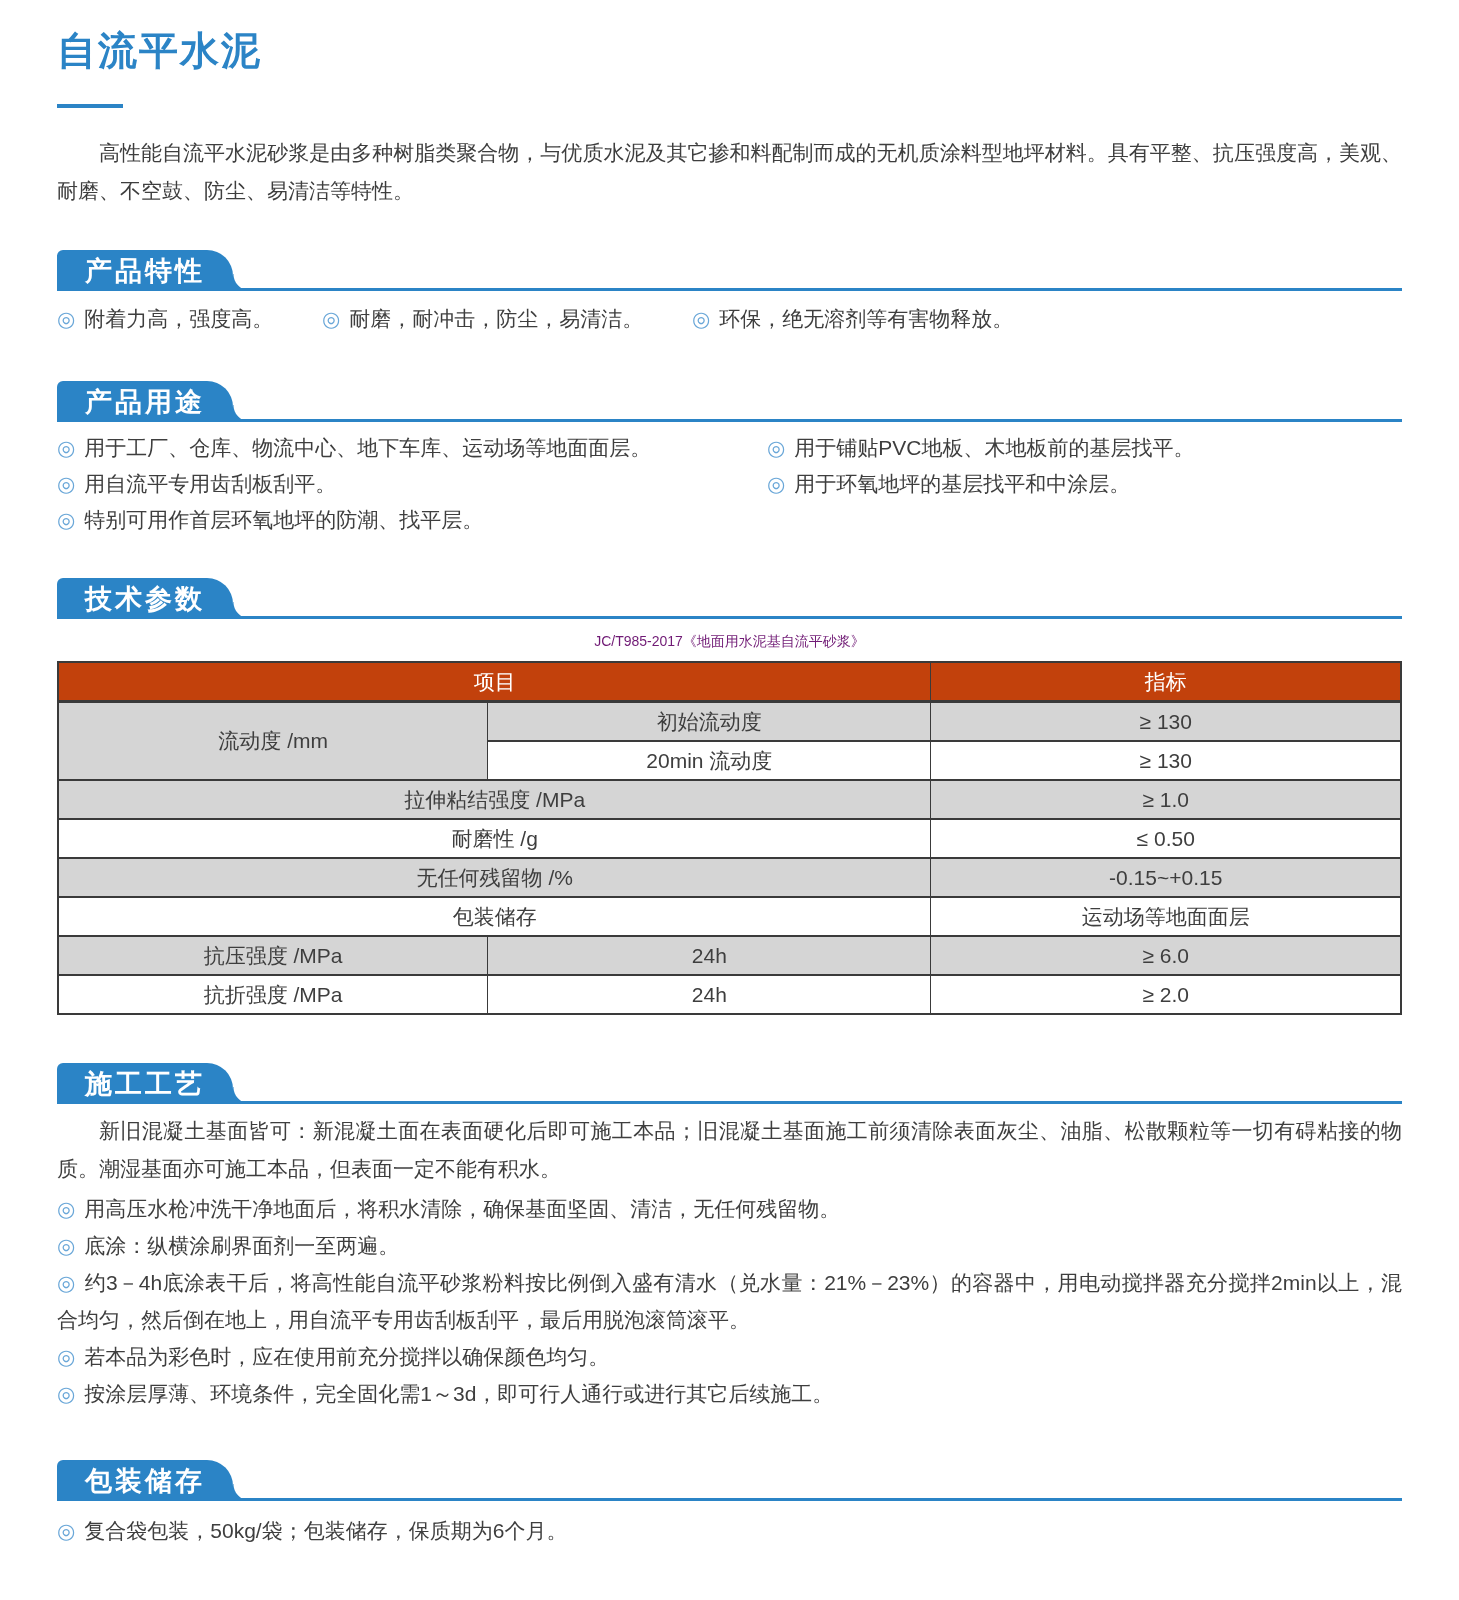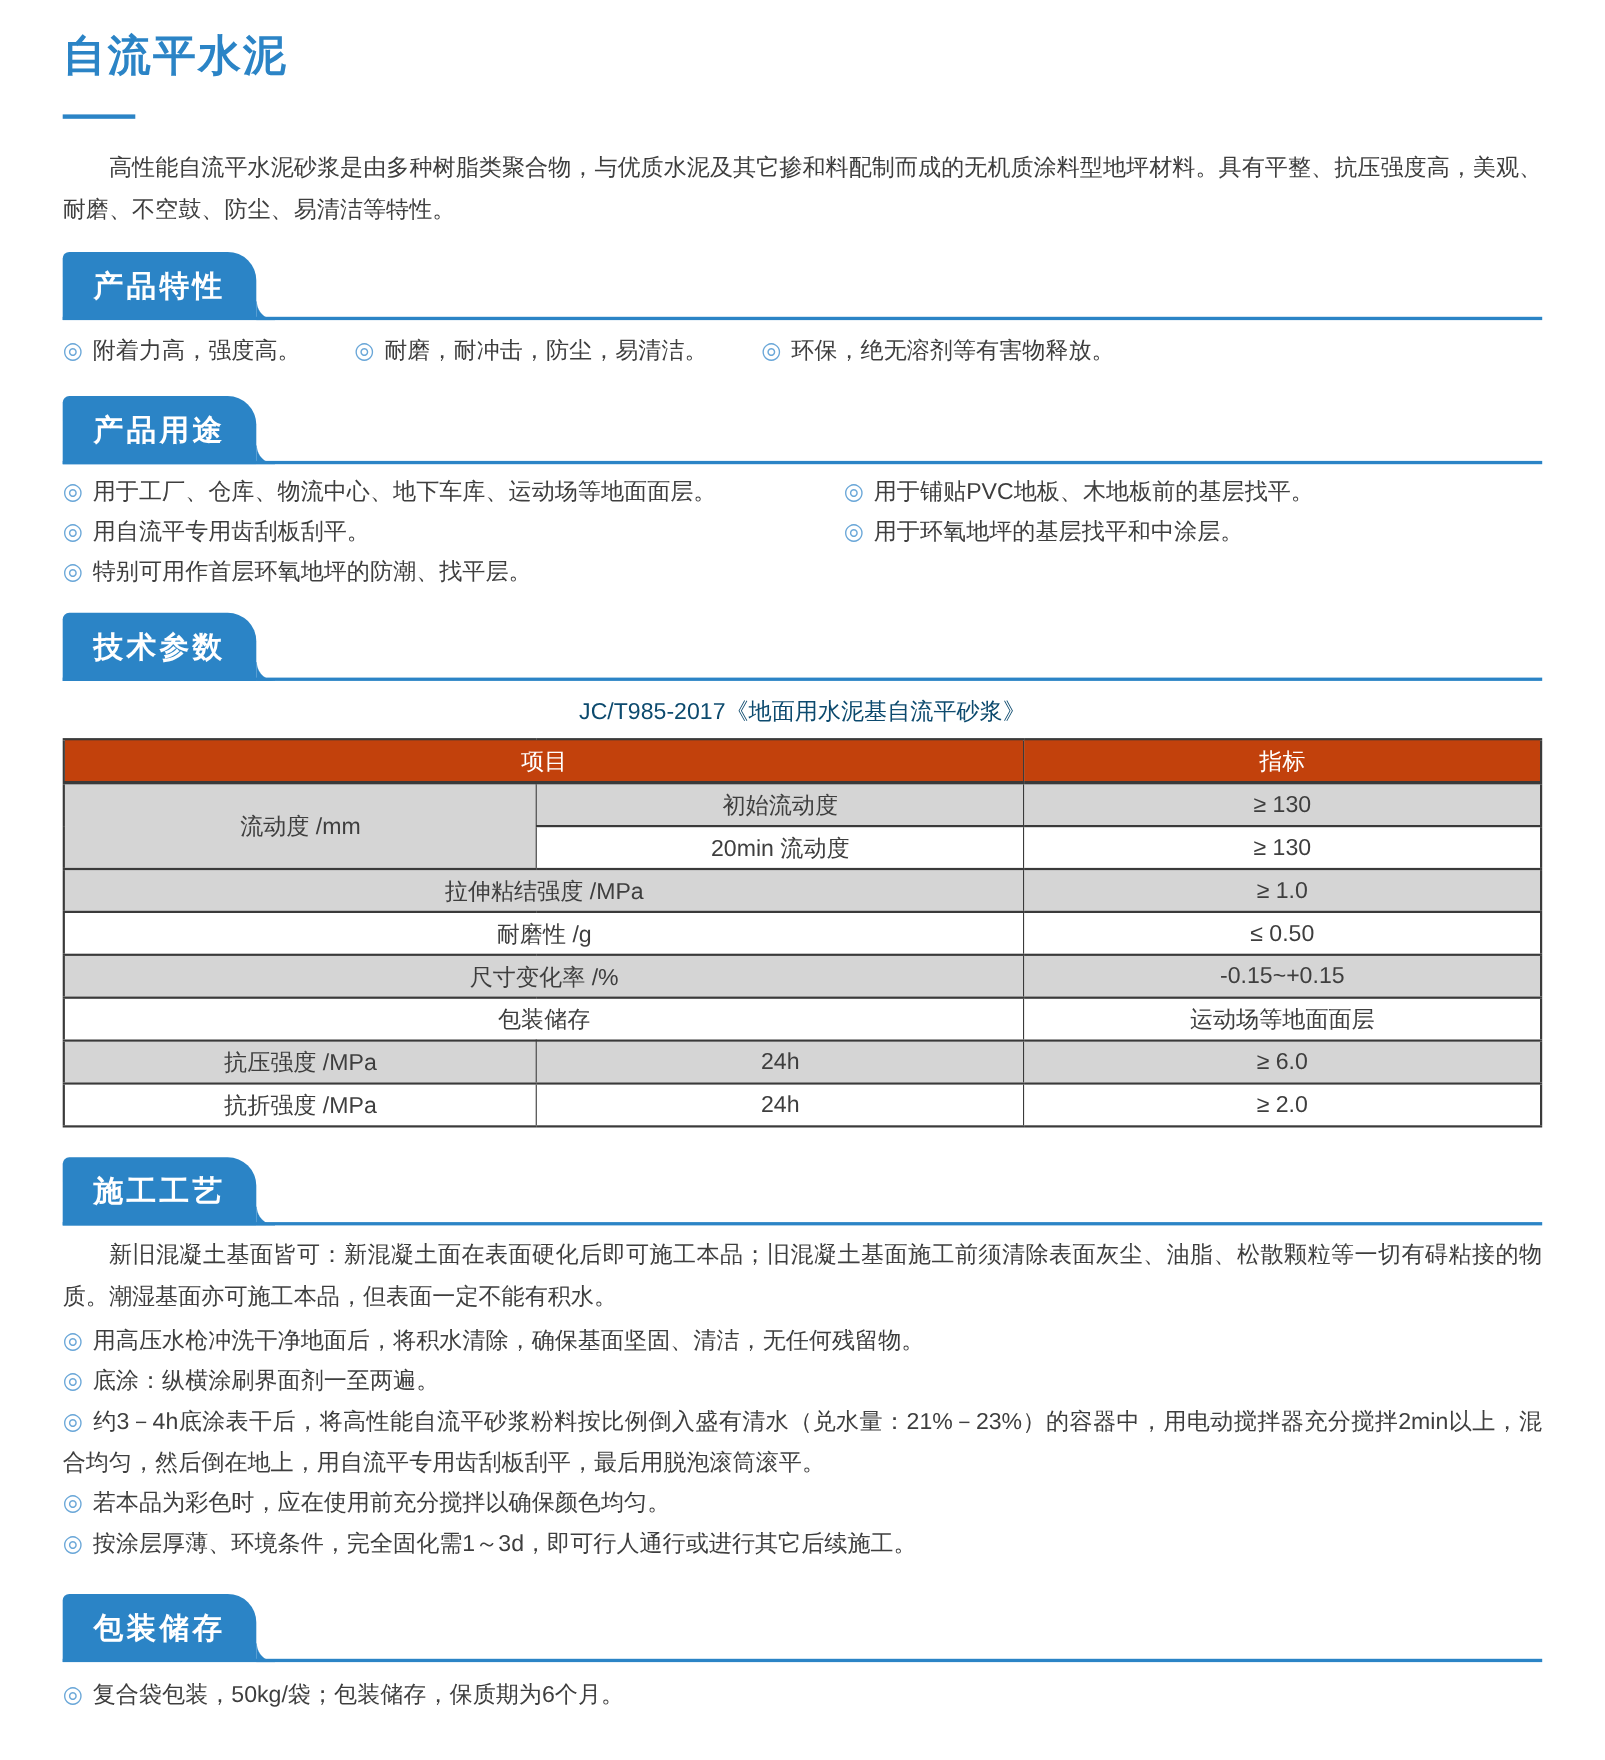--- a/index.html
+++ b/index.html
@@ -20,21 +20,21 @@
   
   .intro, .body-par {
     font-size:21px; line-height:38px; text-align:justify;
     text-indent:2em; margin:0;
   }
   .intro { margin-top:26px; }
 
   
   .sec-header { position:relative; height:50px; border-bottom:3px solid #2b84c6; }
   .sec-tab {
-    position:absolute; left:0; bottom:-3px; height:62px; width:176px;
+    position:absolute; left:0; bottom:-3px; height:41px; width:176px;
     background:#2b84c6; border-radius:6px 26px 0 0;
     color:#ffffff; font-size:27px; font-weight:bold; letter-spacing:3px;
     display:flex; align-items:center; justify-content:center;
   }
   .sec-tab .flare {
     position:absolute; right:-17px; bottom:0; width:17px; height:17px;
     background:radial-gradient(circle at 100% 0, rgba(0,0,0,0) 16px, #2b84c6 17px);
   }
 
   
@@ -49,21 +49,21 @@
 
   .uses-cols { display:flex; margin-top:8px; }
   .uses-left { flex:0 0 710px; }
   .uses-right { flex:1; }
 
   .mt28 { margin-top:28px; }
   .mt32 { margin-top:32px; }
   .mt36 { margin-top:36px; }
 
   
-  .standard-line { text-align:center; font-size:21px; margin:14px 0 0 0; color:#0c4a6e; }
+  .standard-line { text-align:center; font-size:14px; margin:14px 0 0 0; color:#701a75; }
 
   
   table.params {
     width:100%; border-collapse:collapse; table-layout:fixed;
     margin-top:10px; border:2px solid #3a3a3a;
   }
   table.params col.c1 { width:32%; }
   table.params col.c2 { width:33%; }
   table.params col.c3 { width:35%; }
   table.params th, table.params td {
@@ -161,21 +161,21 @@
         </tr>
         <tr class="gray">
           <td colspan="2">拉伸粘结强度 /MPa</td>
           <td>≥ 1.0</td>
         </tr>
         <tr>
           <td colspan="2">耐磨性 /g</td>
           <td>≤ 0.50</td>
         </tr>
         <tr class="gray">
-          <td colspan="2">尺寸变化率 /%</td>
+          <td colspan="2">无任何残留物 /%</td>
           <td>-0.15~+0.15</td>
         </tr>
         <tr>
           <td colspan="2">包装储存</td>
           <td>运动场等地面面层</td>
         </tr>
         <tr class="gray">
           <td>抗压强度 /MPa</td>
           <td>24h</td>
           <td>≥ 6.0</td>

